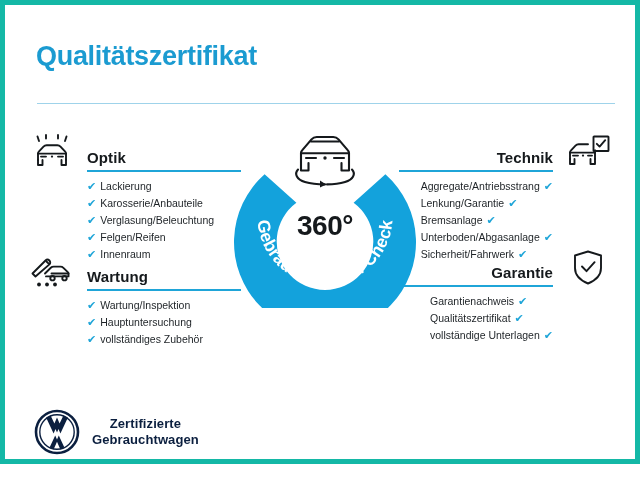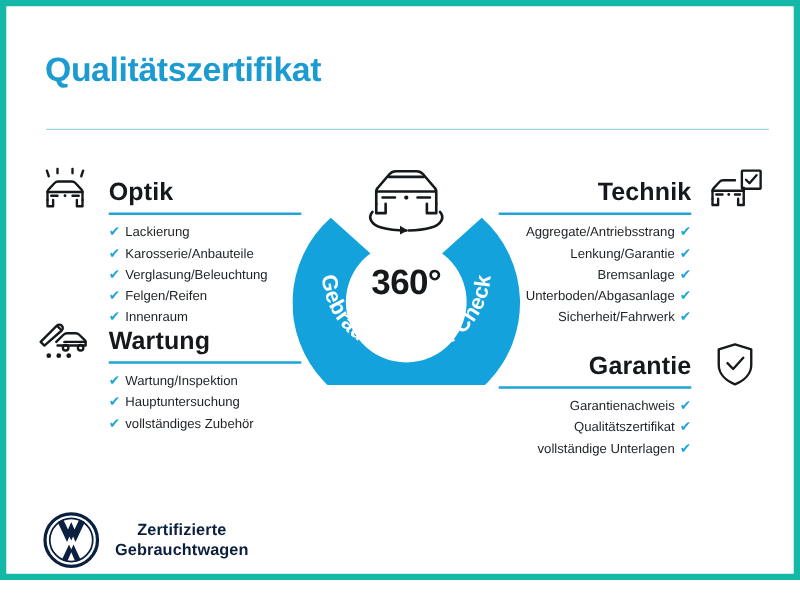--- a/index.html
+++ b/index.html
@@ -50,21 +50,21 @@
   .section.left  { left: 24px; }
   .section.right { right: 24px; }
 
   .sec-head {
     position: relative;
     height: 30px;
   }
   .sec-title {
     position: absolute;
     bottom: 2px;
-    font-size: 20px;
+    font-size: 15px;
     font-weight: bold;
     color: #15191c;
     white-space: nowrap;
     letter-spacing: 0.1px;
   }
   .section.left .sec-title  { left: 58px; }
   .section.right .sec-title { right: 58px; }
 
   .sec-rule {
     position: absolute;
@@ -76,21 +76,21 @@
   .section.right .sec-rule { right: 58px; width: 154px; }
 
   .sec-list {
     list-style: none;
     margin: 0;
     padding: 0;
     position: absolute;
     top: 40px;
   }
   .section.left .sec-list  { left: 58px; text-align: left; }
-  .section.right .sec-list { right: 58px; text-align: right; }
+  .section.right .sec-list { right: 58px; }
 
   .sec-list li {
     font-size: 10.5px;
     line-height: 17px;
     color: #1d2226;
     white-space: nowrap;
   }
   .chk {
     color: #1fa5d8;
     font-size: 11px;
@@ -238,21 +238,21 @@
       <div class="sec-title">Wartung</div>
       <div class="sec-rule"></div>
     </div>
     <ul class="sec-list">
       <li><span class="chk">✔</span><span>Wartung/Inspektion</span></li>
       <li><span class="chk">✔</span><span>Hauptuntersuchung</span></li>
       <li><span class="chk">✔</span><span>vollständiges Zubehör</span></li>
     </ul>
   </div>
 
-  <div class="section right" id="sec-garantie" style="top:272px; width:230px;">
+  <div class="section right" id="sec-garantie" style="top:248px; width:230px;">
     <div class="sec-icon">
       <svg viewBox="0 0 46 38" width="46" height="38" fill="none" stroke="#15191c" stroke-width="1.9" stroke-linecap="round" stroke-linejoin="round">
         <path d="M23 2.5 L36 6.5 L36 19 C36 26 30.4 31.5 23 34.5 C15.6 31.5 10 26 10 19 L10 6.5 Z"></path>
         <path d="M17 17.5 L21.5 22.2 L29.6 13.2"></path>
       </svg>
     </div>
     <div class="sec-head">
       <div class="sec-title">Garantie</div>
       <div class="sec-rule"></div>
     </div>

